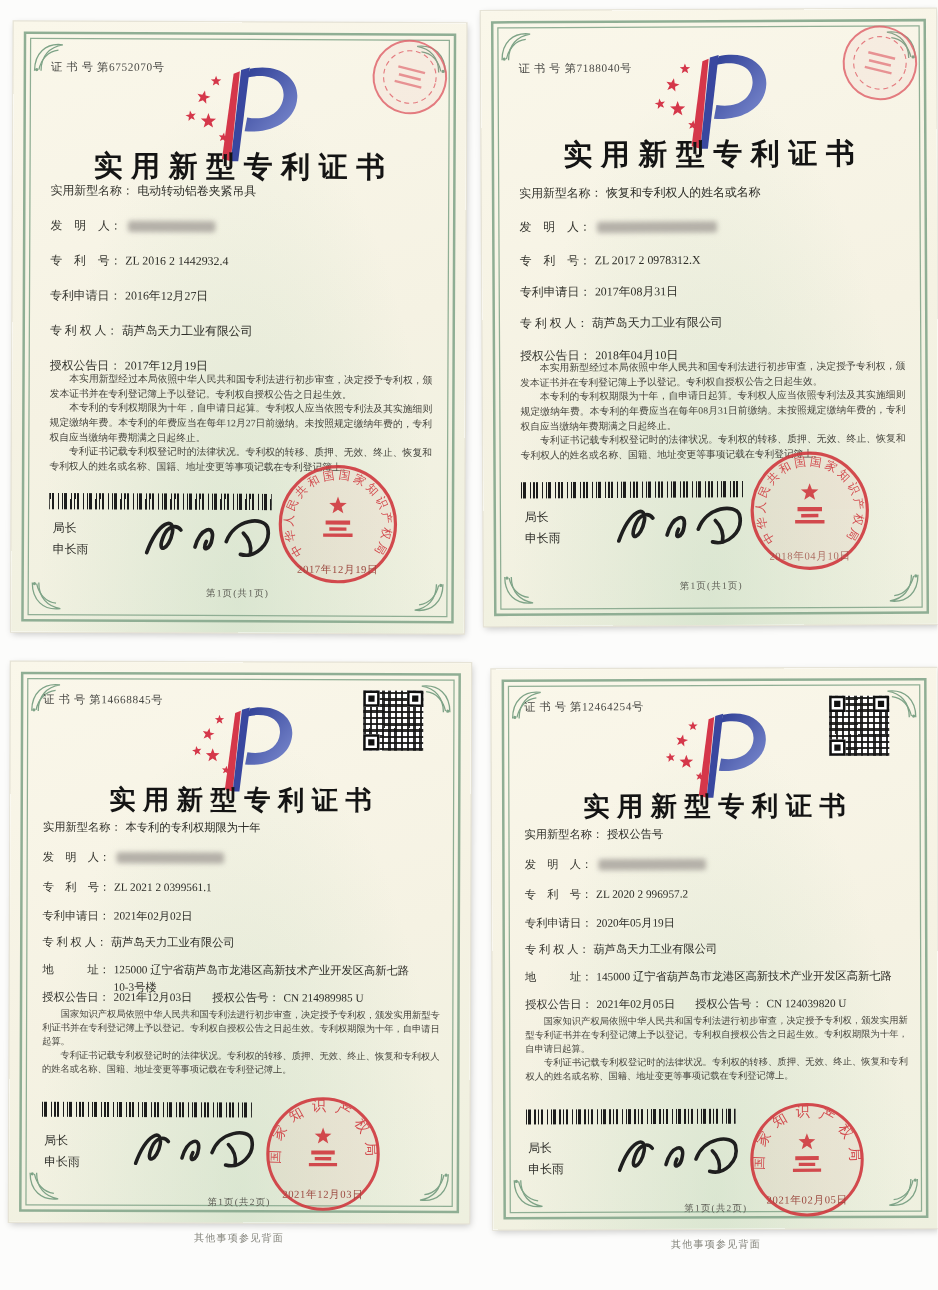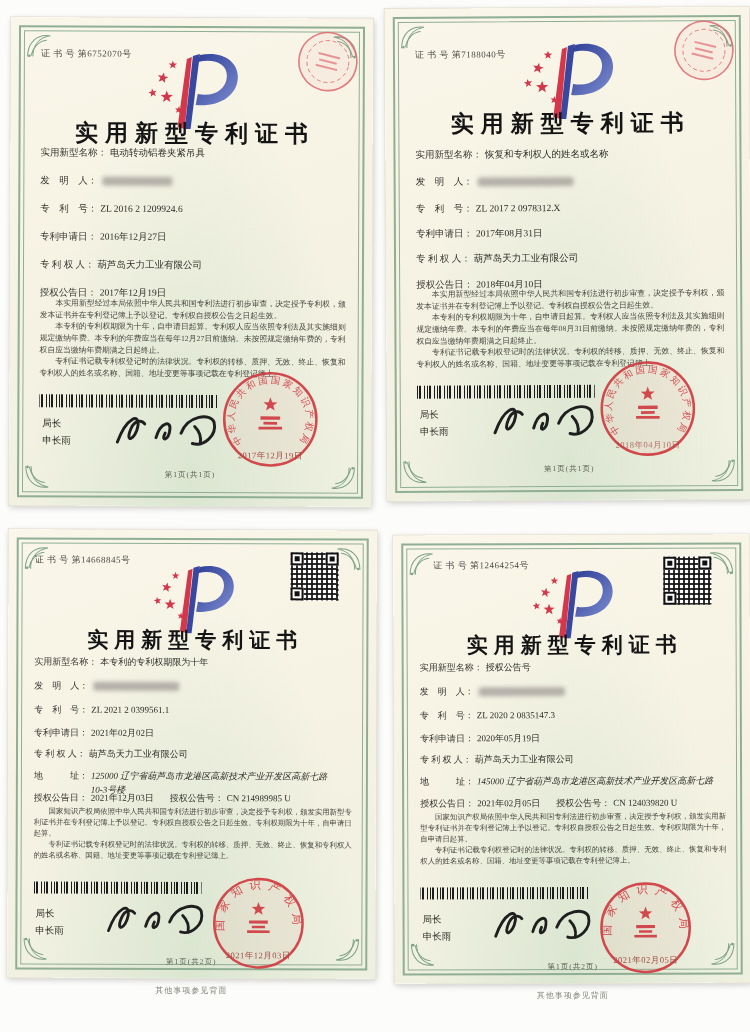--- a/index.html
+++ b/index.html
@@ -28,21 +28,21 @@
   .logo{position:absolute;left:50%;transform:translateX(-50%);}
   .old .logo{top:34px;width:96px;height:80px;}
   .new .logo{top:34px;width:86px;height:72px;}
   .title{position:absolute;left:0;width:100%;text-align:center;font-weight:700;color:#141414;}
   .old .title{top:100px;font-size:23px;letter-spacing:7px;text-indent:7px;}
   .new .title{top:96px;font-size:21px;letter-spacing:6px;text-indent:6px;}
   .row{position:absolute;left:30px;right:22px;font-size:9.5px;color:#35352f;white-space:nowrap;}
   .new .row{left:26px;font-size:9px;}
   .lab{color:#35352f;font-family:Liberation Serif, serif;}
   .val{margin-left:3px;color:#2c2c27;}
-  .val-wrap{margin-left:3px;color:#2c2c27;display:inline-block;white-space:normal;width:248px;vertical-align:top;line-height:1.55;font-style:italic;}
+  .val-wrap{margin-left:3px;color:#2c2c27;display:inline-block;white-space:normal;width:248px;vertical-align:top;line-height:1.55;}
   .lab2{margin-left:16px;}
   .redact{display:inline-block;width:70px;height:9px;margin-left:5px;background:#b4b0a8;filter:blur(2px);border-radius:2px;vertical-align:middle;}
   .body-text{position:absolute;color:#46453e;text-align:justify;}
   .old .body-text{left:30px;right:26px;top:280px;font-size:7.8px;line-height:1.5;}
   .new .body-text{left:26px;right:24px;top:276px;font-size:7.4px;line-height:1.5;}
   .body-text p{margin:0;text-indent:2em;}
   .barcode{position:absolute;height:13px;background:
       repeating-linear-gradient(90deg,#1c1c1c 0 1px,transparent 1px 2px,#1c1c1c 2px 4px,transparent 4px 7px,#1c1c1c 7px 8px,transparent 8px 10px);}
   .old .barcode{left:30px;top:377px;width:178px;}
   .new .barcode{left:26px;top:352px;width:168px;height:12px;}
@@ -143,21 +143,21 @@
   <div class="cert-no">证 书 号 第6752070号</div>
   <svg class="corner-seal" viewBox="0 0 62 62">
       <use href="#cornerseal"></use>
     </svg>
   <svg class="logo" viewBox="0 0 96 80">
       <use href="#logoP"></use>
     </svg>
   <div class="title">实用新型专利证书</div>
   <div class="row" style="top:129px"><span class="lab">实用新型名称：</span><span class="val">电动转动铝卷夹紧吊具</span></div>
   <div class="row" style="top:157px"><span class="lab">发　明　人：</span><span class="redact"></span></div>
-  <div class="row" style="top:185px"><span class="lab">专　利　号：</span><span class="val">ZL 2016 2 1209924.6</span></div>
+  <div class="row" style="top:185px"><span class="lab">专　利　号：</span><span class="val">ZL 2016 2 1442932.4</span></div>
   <div class="row" style="top:213px"><span class="lab">专利申请日：</span><span class="val">2016年12月27日</span></div>
   <div class="row" style="top:241px"><span class="lab">专 利 权 人：</span><span class="val">葫芦岛天力工业有限公司</span></div>
   <div class="row" style="top:269px"><span class="lab">授权公告日：</span><span class="val">2017年12月19日</span></div>
   <div class="body-text">
     <p>本实用新型经过本局依照中华人民共和国专利法进行初步审查，决定授予专利权，颁发本证书并在专利登记簿上予以登记。专利权自授权公告之日起生效。</p>
     <p>本专利的专利权期限为十年，自申请日起算。专利权人应当依照专利法及其实施细则规定缴纳年费。本专利的年费应当在每年12月27日前缴纳。未按照规定缴纳年费的，专利权自应当缴纳年费期满之日起终止。</p>
     <p>专利证书记载专利权登记时的法律状况。专利权的转移、质押、无效、终止、恢复和专利权人的姓名或名称、国籍、地址变更等事项记载在专利登记簿上。</p>
   </div>
   <div class="barcode"></div>
   <div class="director">
@@ -289,33 +289,33 @@
     </svg>
   <svg class="corner c-tr" viewBox="0 0 30 30">
       <use href="#flourish"></use>
     </svg>
   <svg class="corner c-bl" viewBox="0 0 30 30">
       <use href="#flourish"></use>
     </svg>
   <svg class="corner c-br" viewBox="0 0 30 30">
       <use href="#flourish"></use>
     </svg>
-  <div class="cert-no" style="left:40px;top:24px">证 书 号 第12464254号</div>
+  <div class="cert-no" style="left:26px;top:24px">证 书 号 第12464254号</div>
   <div class="qr">
     <div class="finder f-tl"></div>
     <div class="finder f-tr"></div>
     <div class="finder f-bl"></div>
   </div>
   <svg class="logo" viewBox="0 0 96 80">
       <use href="#logoP"></use>
     </svg>
   <div class="title">实用新型专利证书</div>
   <div class="row" style="top:126px"><span class="lab">实用新型名称：</span><span class="val">授权公告号</span></div>
   <div class="row" style="top:150px"><span class="lab">发　明　人：</span><span class="redact" style="width:86px"></span></div>
-  <div class="row" style="top:174px"><span class="lab">专　利　号：</span><span class="val">ZL 2020 2 0835147.3</span></div>
+  <div class="row" style="top:174px"><span class="lab">专　利　号：</span><span class="val">ZL 2020 2 996957.2</span></div>
   <div class="row" style="top:197px"><span class="lab">专利申请日：</span><span class="val">2020年05月19日</span></div>
   <div class="row" style="top:218px"><span class="lab">专 利 权 人：</span><span class="val">葫芦岛天力工业有限公司</span></div>
   <div class="row" style="top:240px"><span class="lab">地　　　址：</span><span class="val-wrap">145000 辽宁省葫芦岛市龙港区高新技术产业开发区高新七路</span></div>
   <div class="row" style="top:262px"><span class="lab">授权公告日：</span><span class="val">2021年02月05日</span><span class="lab lab2">授权公告号：</span><span class="val">CN 124039820 U</span></div>
   <div class="body-text">
     <p>国家知识产权局依照中华人民共和国专利法进行初步审查，决定授予专利权，颁发实用新型专利证书并在专利登记簿上予以登记。专利权自授权公告之日起生效。专利权期限为十年，自申请日起算。</p>
     <p>专利证书记载专利权登记时的法律状况。专利权的转移、质押、无效、终止、恢复和专利权人的姓名或名称、国籍、地址变更等事项记载在专利登记簿上。</p>
   </div>
   <div class="barcode"></div>
   <div class="director">

